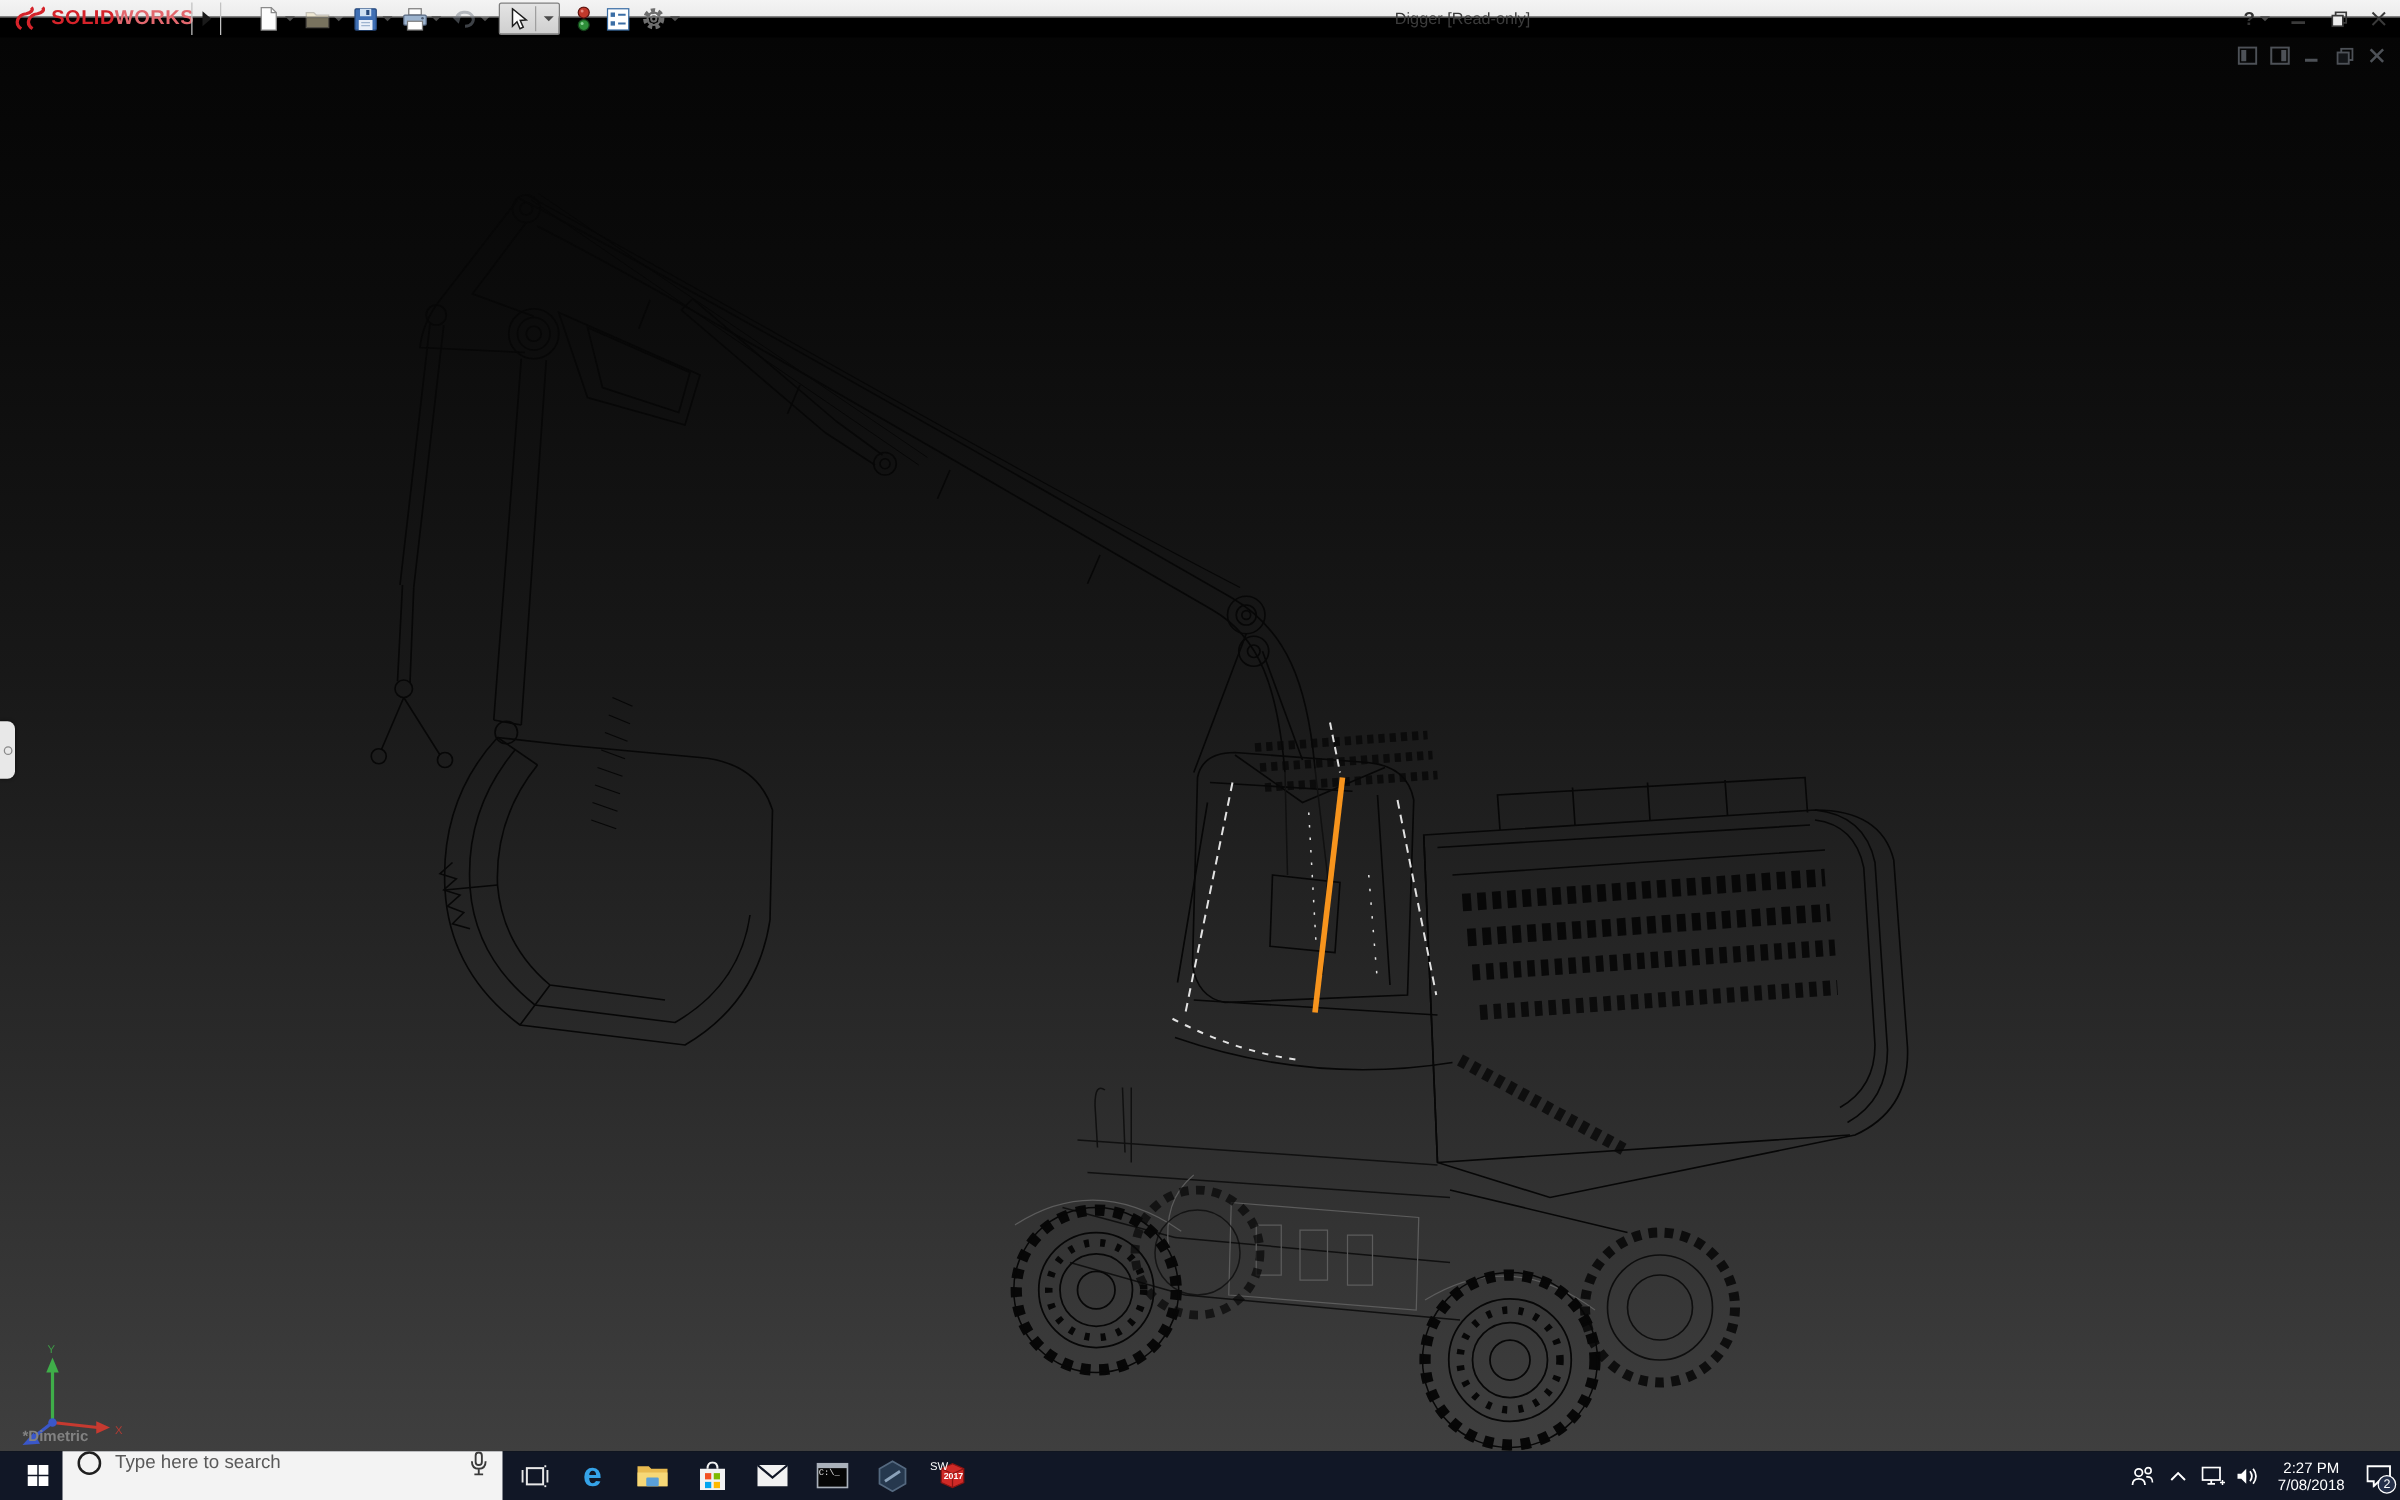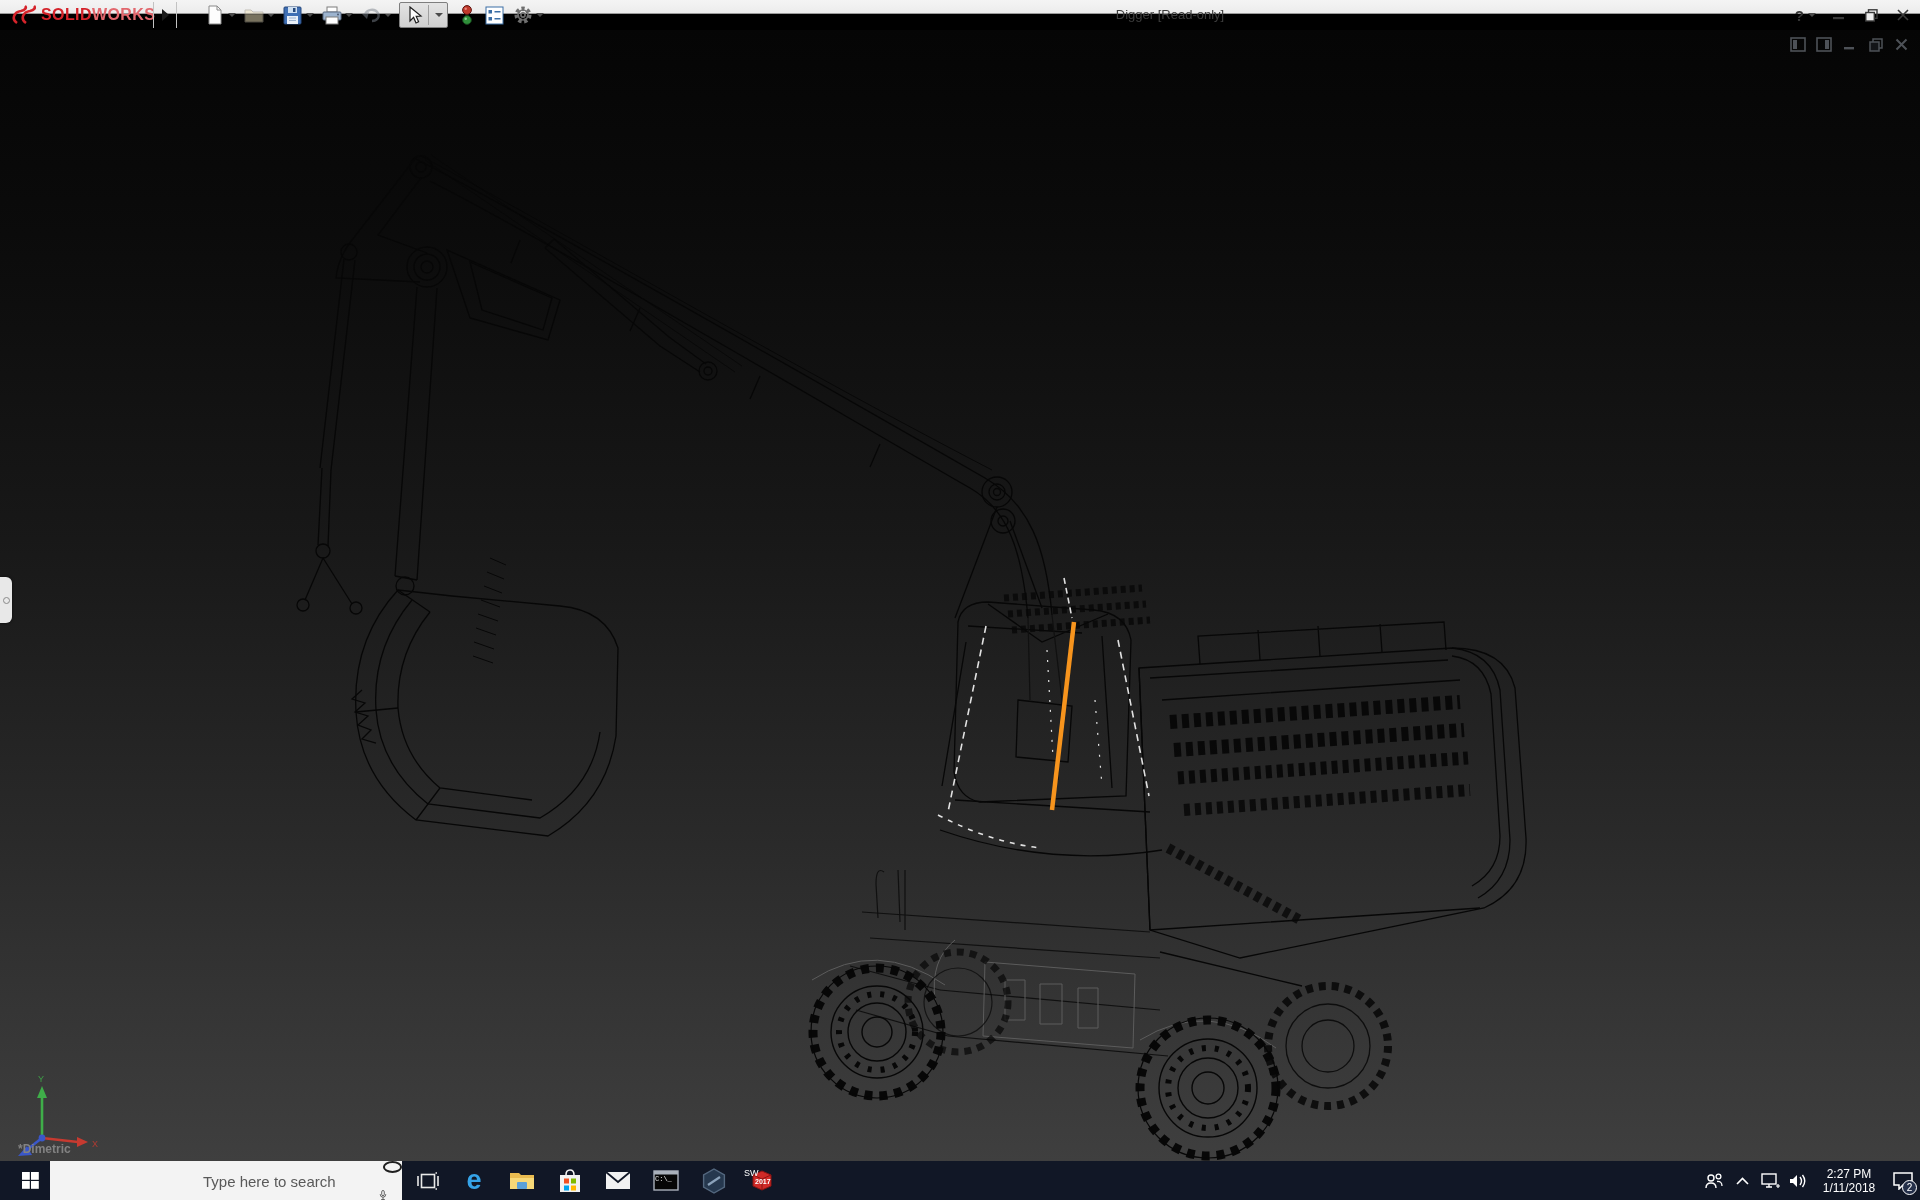--- a/index.html
+++ b/index.html
@@ -43,21 +43,21 @@
   .flyout-tab .dot { width:7px; height:7px; border:1.5px solid #8a8a8a; border-radius:50%; }
   .orientation { position:absolute; left:18px; top:1112px; font-size:12px; font-weight:bold; color:#828282;text-align:right; }
   .model-svg { position:absolute; left:0; top:0; width:1920px; height:1131px; }
   .triad-svg { position:absolute; left:8px; top:1026px; }
 
   
   .taskbar { position:absolute; left:0; top:1161px; width:1920px; height:39px; background:#111726; }
   .start-btn { position:absolute; left:10px; top:0; width:40px; height:39px;
                display:flex; align-items:center; justify-content:center; }
   .search-box { position:absolute; left:50px; top:0; width:352px; height:39px; background:#f3f3f3;
-                display:flex; align-items:flex-end;flex-direction:column; }
+                display:flex; align-items:flex-start; }
   .cortana-ring { width:19px; height:19px; border:2.5px solid #1f1f1f; border-radius:50%; margin-left:12px; }
   .search-input { flex:1; border:none; outline:none; background:transparent; font-size:15px;
                   color:#4a4a4a; margin-left:11px; font-family:"Liberation Sans",sans-serif; }
   .search-input::placeholder { color:#595959; }
   .mic { margin-right:12px; }
   .tb-app { position:absolute; top:0; width:48px; height:39px; display:flex; align-items:center; justify-content:center; }
   .tray { position:absolute; right:0; top:0; height:39px; display:flex; align-items:center; }
   .tray-ic { width:28px; height:39px; display:flex; align-items:center; justify-content:center; }
   .clock { width:66px; text-align:center; color:#fff; font-size:12px; line-height:14px; margin:0 4px; }
   .action-center { position:relative; width:34px; height:39px; display:flex; align-items:center; justify-content:center; }
@@ -484,21 +484,21 @@
           </svg>
       </span>
       <span class="tray-ic">
         <svg width="18" height="16" viewBox="0 0 18 16">
             <path d="M1 6 h3 l4 -4 v12 l-4 -4 h-3 z" fill="#fff"></path>
             <path d="M11 4 Q14 8 11 12 M13.5 2 Q18 8 13.5 14" fill="none" stroke="#fff" stroke-width="1.4"></path>
           </svg>
       </span>
       <span class="clock">
         <div>2:27 PM</div>
-        <div>1/11/2018</div>
+        <div>7/08/2018</div>
       </span>
       <span class="action-center">
         <svg width="20" height="18" viewBox="0 0 20 18">
           <path d="M1 1 h18 v12 h-9 l-4 4 v-4 h-5 z" fill="none" stroke="#fff" stroke-width="1.5"></path>
         </svg>
         <span class="ac-badge">2</span>
       </span>
     </div>
   </div>
 </div>

